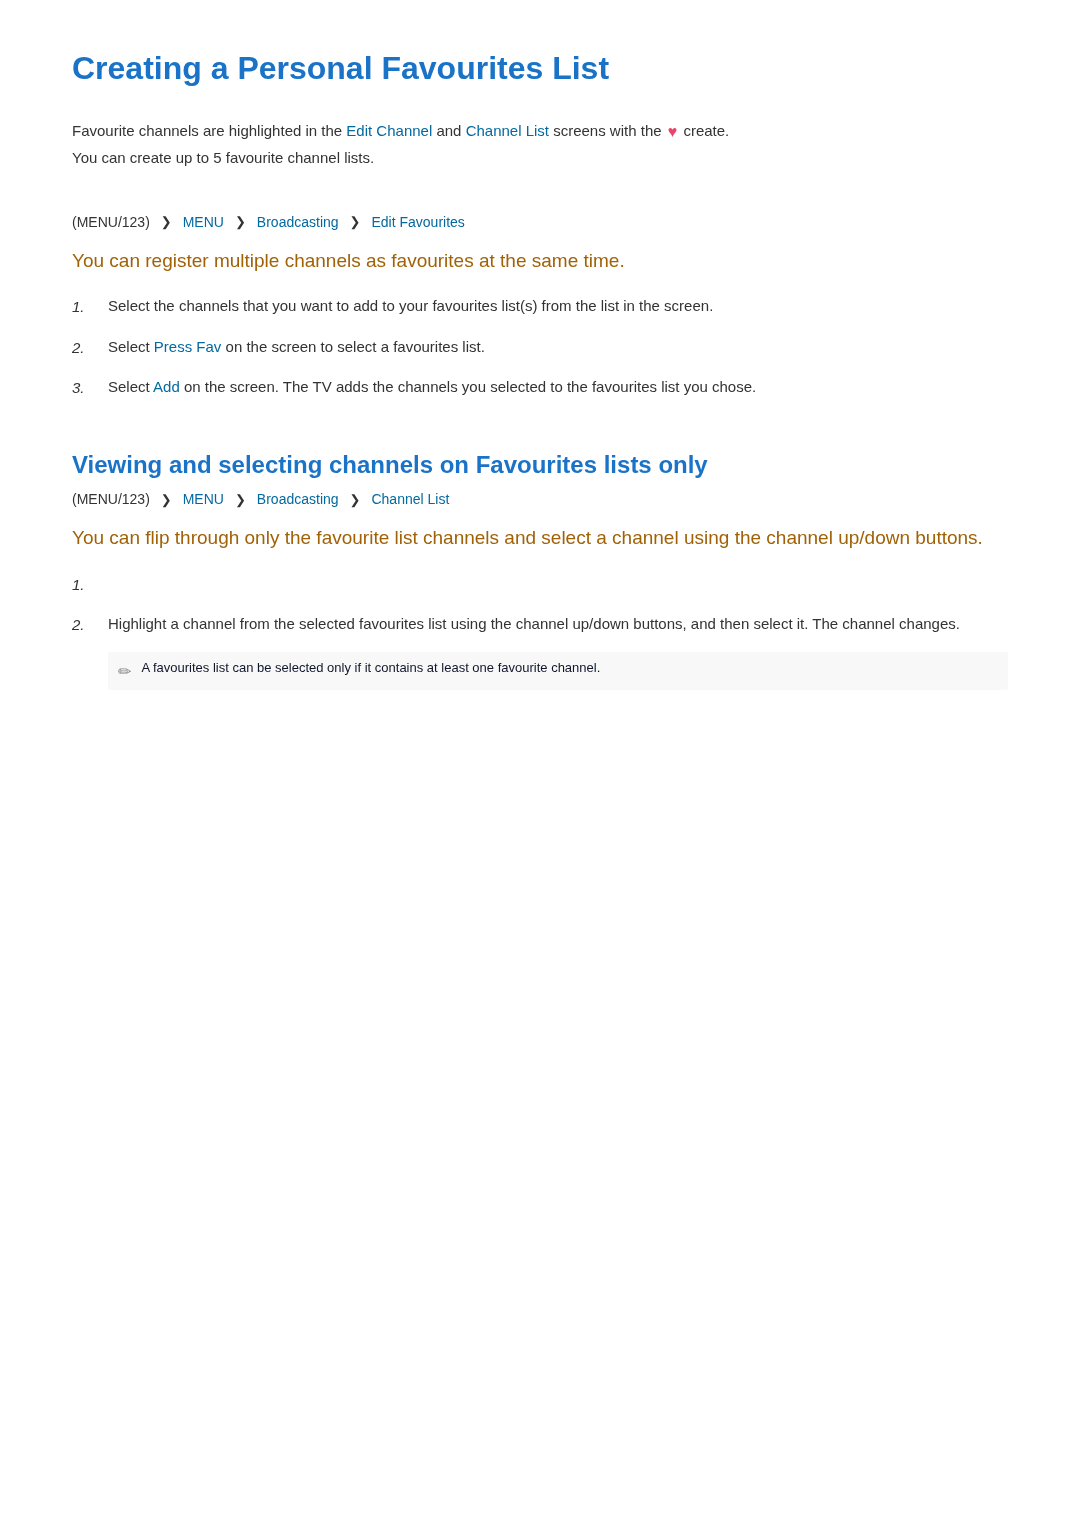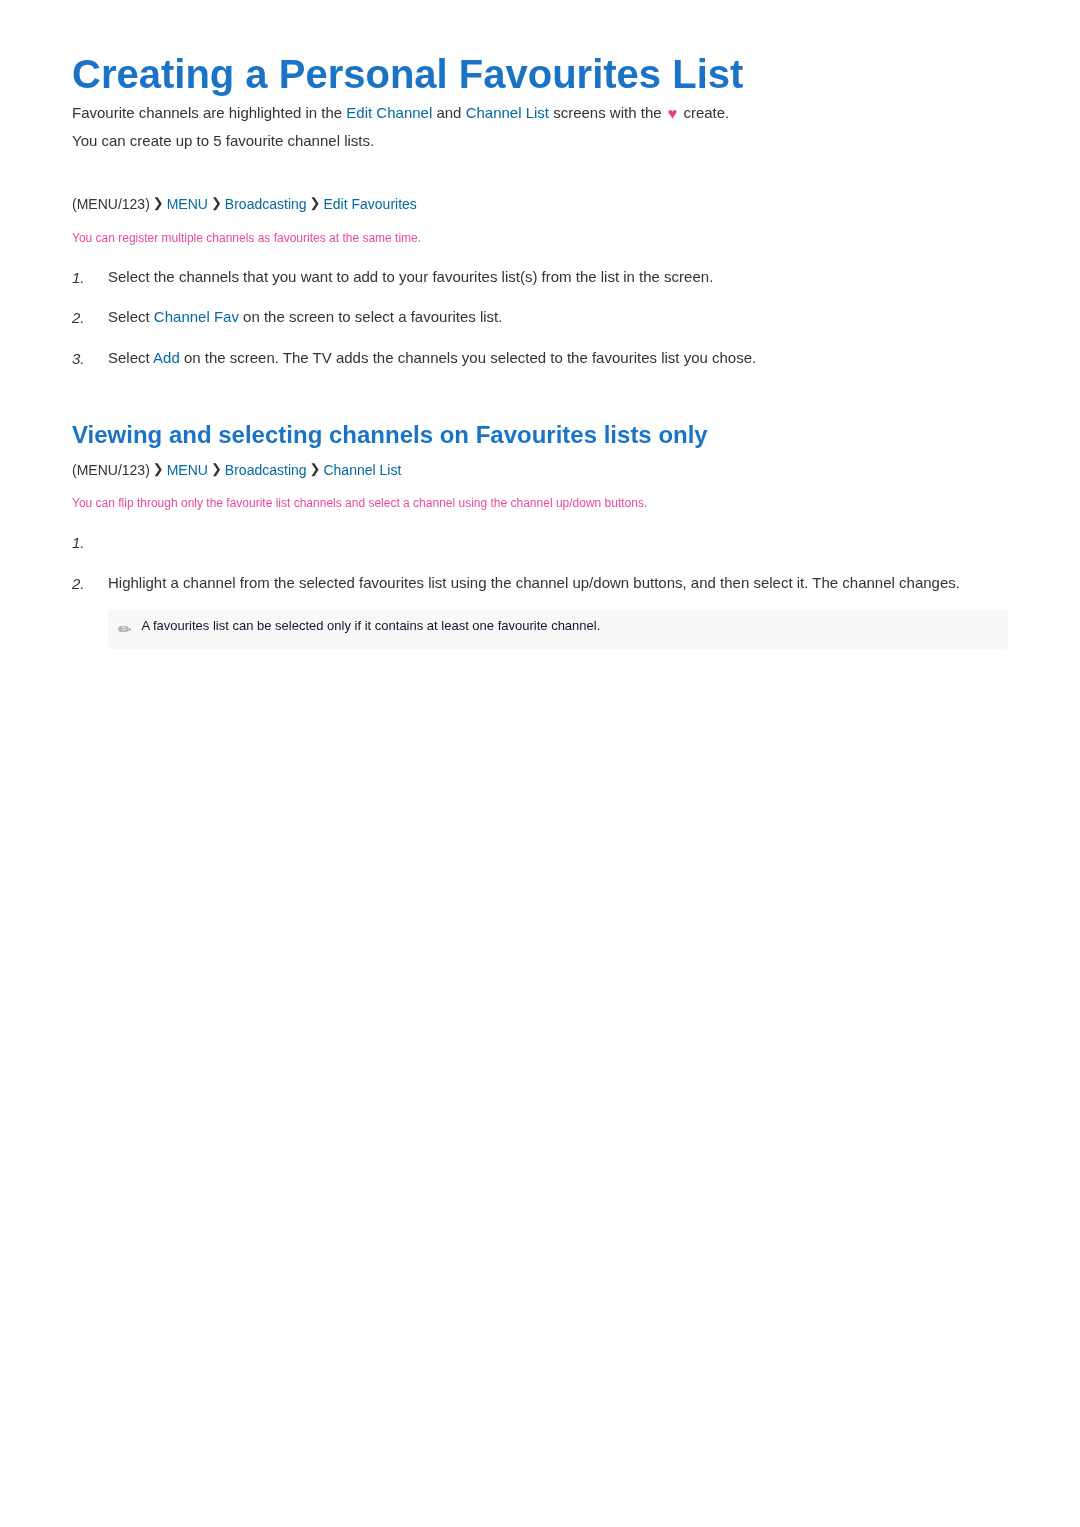--- a/index.html
+++ b/index.html
@@ -12,23 +12,24 @@
       background: #ffffff;
       font-family: 'Segoe UI', Arial, sans-serif;
       font-size: 15px;
       color: #222222;
       line-height: 1.6;
       padding: 48px 72px 80px 72px;
       max-width: 1080px;
     }
 
     h1 {
-      font-size: 40px;
+      font-size: 32px;
       font-weight: 600;
       color: #1a73c7;
+      margin-bottom: 28px;
       line-height: 1.3;
     }
 
     .intro-text {
       font-size: 15px;
       color: #333;
       margin-bottom: 40px;
       line-height: 1.7;
     }
 
@@ -54,34 +55,34 @@
 
     .section {
       margin-bottom: 48px;
     }
 
     .breadcrumb {
       font-size: 14px;
       color: #333;
       margin-bottom: 12px;
       display: flex;
-      align-items: flex-start;
-      gap: 1px;
+      align-items: flex-end;
+      gap: 9px;
       flex-wrap: wrap;
     }
 
     .breadcrumb-arrow {
       color: #333;
       font-size: 13px;
       margin: 0 2px;
     }
 
     .section-intro {
-      font-size: 12px;
-      color: #ec4899;
+      font-size: 19px;
+      color: #a16207;
       margin-bottom: 16px;
       line-height: 1.7;
     }
 
     ol {
       list-style: none;
       padding: 0;
       margin: 0;
     }
 
@@ -160,21 +161,21 @@
   <p class="section-intro">You can register multiple channels as favourites at the same time.</p>
 
   <ol>
     <li>
       <span class="list-number">1.</span>
       <span>Select the channels that you want to add to your favourites list(s) from the list in the screen.</span>
     </li>
     <li>
       <span class="list-number">2.</span>
       <span>
-        <span>Select </span><span class="link-blue">Channel Fav</span><span> on the screen to select a favourites list.</span>
+        <span>Select </span><span class="link-blue">Press Fav</span><span> on the screen to select a favourites list.</span>
       </span>
     </li>
     <li>
       <span class="list-number">3.</span>
       <span>
         <span>Select </span><span class="link-blue">Add</span><span> on the screen. The TV adds the channels you selected to the favourites list you chose.</span>
       </span>
     </li>
   </ol>
 </div>

